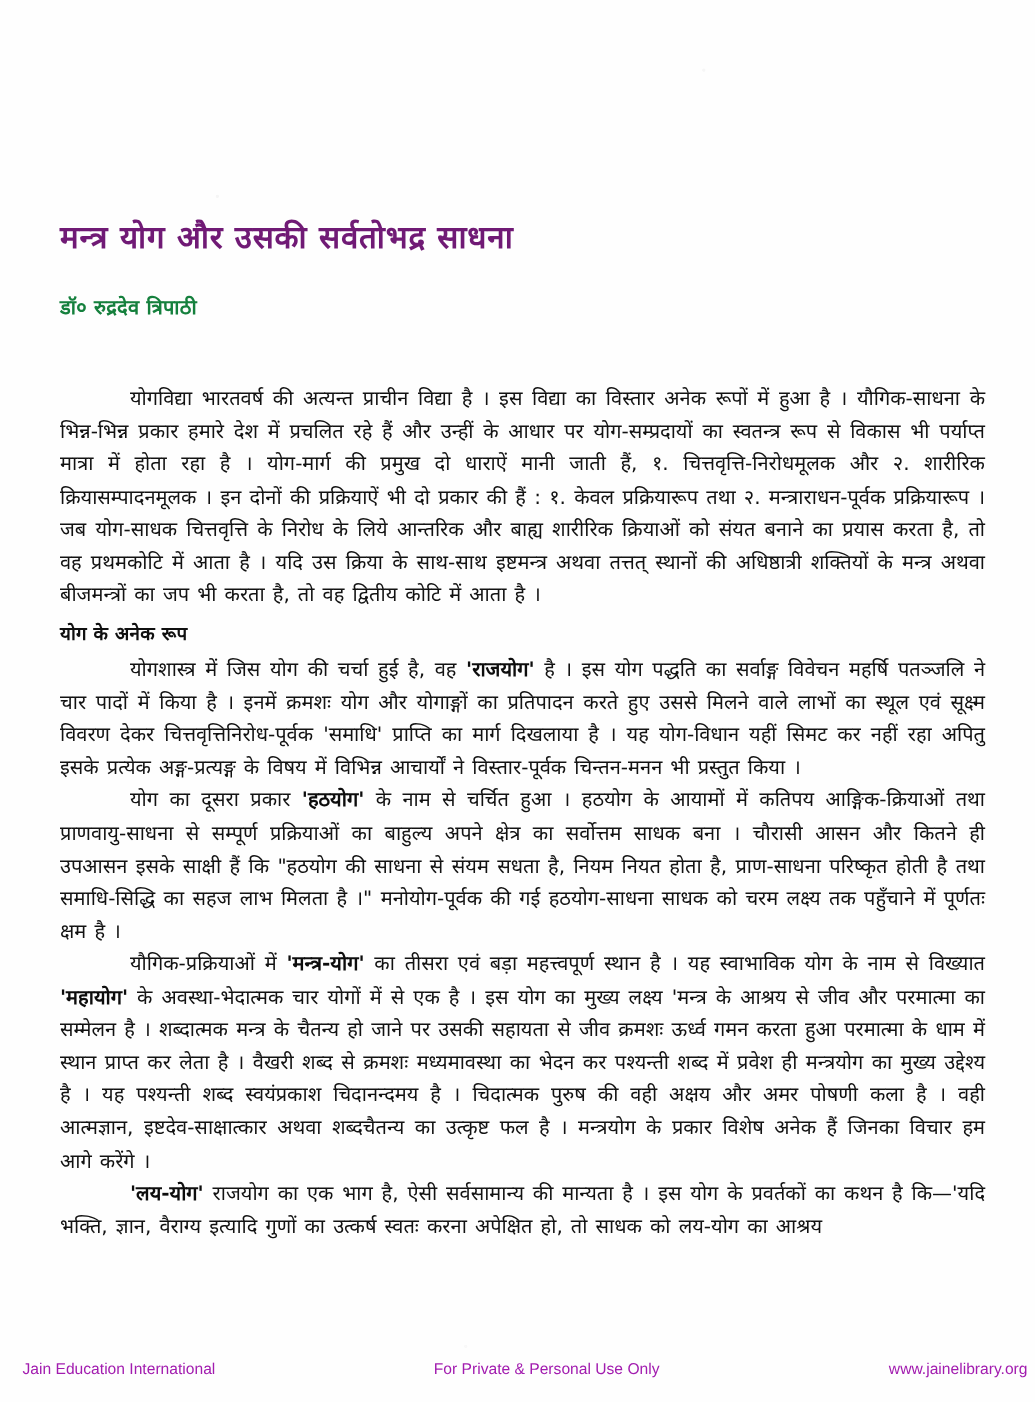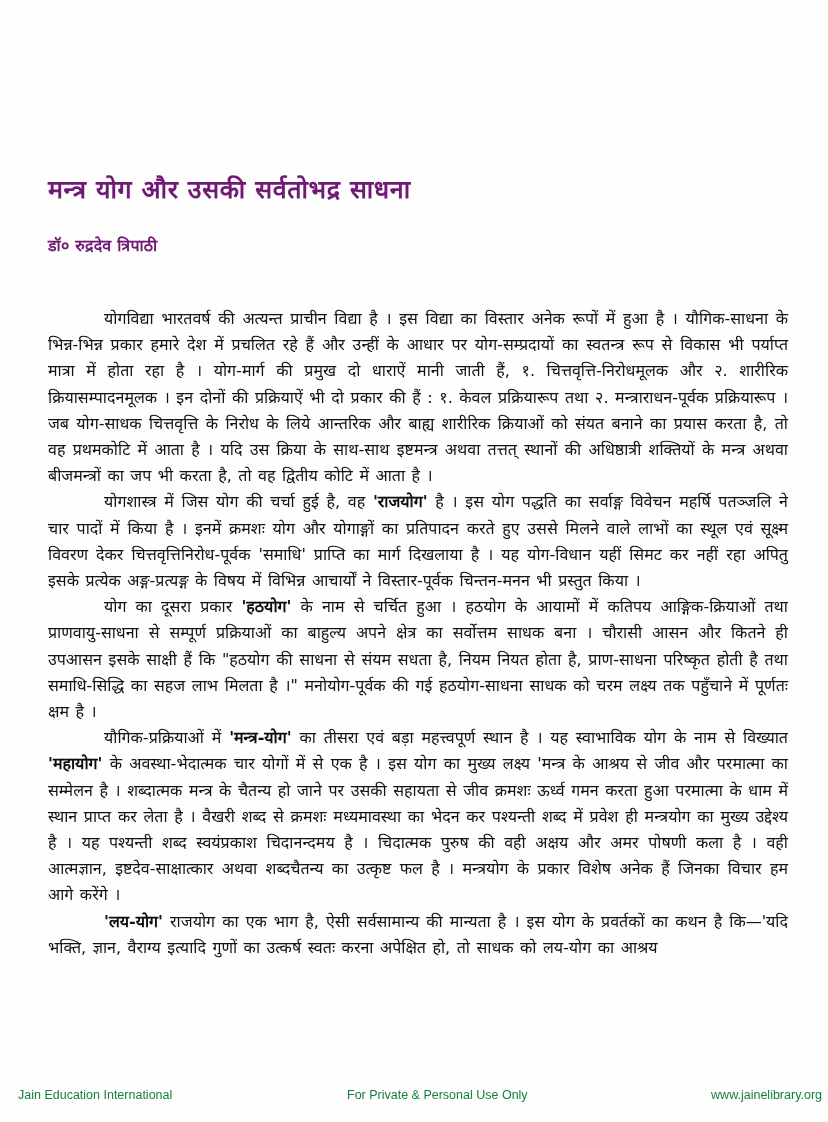--- a/index.html
+++ b/index.html
@@ -41,21 +41,21 @@
     letter-spacing: 0.6px;
     color: #701a75;
     white-space: nowrap;
   }
   .author {
     position: absolute;
     left: 48px;
     top: 234px;
     font-size: 16px;
     font-weight: 700;
-    color: #701a75;
+    color: #15803d;
     letter-spacing: 0.2px;
   }
   .affiliation {
     position: absolute;
     left: 48px;
     top: 268px;
     font-size: 14.5px;
     font-weight: 700;
     color: #141414;
     letter-spacing: 0.2px;
@@ -98,21 +98,21 @@
     left: 0;
     top: 1088px;
     width: 828px;
     height: 22px;
   }
   .footer span {
     position: absolute;
     top: 0;
     font-family: "Liberation Sans", sans-serif;
     font-size: 12.5px;
-    color: #15803d;
+    color: #a21caf;
     white-space: nowrap;
   }
   .footer .f-left   { left: 18px; }
   .footer .f-center { left: 347px; }
   .footer .f-right  { right: 6px; text-align: right; }
 </style>
 </head>
 <body>
 
 <div class="page">
@@ -121,20 +121,21 @@
 
   <h1 class="doc-title">मन्त्र योग और उसकी सर्वतोभद्र साधना</h1>
 
   <div class="author">डॉ० रुद्रदेव त्रिपाठी</div>
 
 
   <div class="body-block">
 
     <p class="para indent">योगविद्या भारतवर्ष की अत्यन्त प्राचीन विद्या है ।  इस विद्या का  विस्तार अनेक रूपों में  हुआ है । यौगिक-साधना के भिन्न-भिन्न प्रकार हमारे देश में प्रचलित रहे हैं  और उन्हीं के  आधार पर  योग-सम्प्रदायों का स्वतन्त्र रूप से विकास भी पर्याप्त मात्रा में  होता रहा है ।  योग-मार्ग की  प्रमुख दो  धाराऐं मानी जाती हैं,  १. चित्तवृत्ति-निरोधमूलक और २. शारीरिक  क्रियासम्पादनमूलक ।  इन दोनों की  प्रक्रियाऐं भी  दो  प्रकार की  हैं : १. केवल  प्रक्रियारूप तथा २. मन्त्राराधन-पूर्वक प्रक्रियारूप ।  जब योग-साधक चित्तवृत्ति के निरोध के लिये आन्तरिक और बाह्य शारीरिक क्रियाओं को संयत बनाने का प्रयास करता है, तो वह प्रथमकोटि में आता है ।  यदि उस क्रिया के  साथ-साथ  इष्टमन्त्र अथवा तत्तत् स्थानों की अधिष्ठात्री शक्तियों के मन्त्र अथवा बीजमन्त्रों का जप भी करता है, तो वह द्वितीय कोटि में आता है ।</p>
 
+    <div class="subhead">योग के अनेक रूप</div>
 
     <p class="para indent"><span>योगशास्त्र में जिस योग की चर्चा हुई है,  वह </span><b>'राजयोग'</b><span> है ।  इस योग पद्धति का  सर्वाङ्ग विवेचन  महर्षि पतञ्जलि ने चार पादों में किया है ।  इनमें क्रमशः योग और योगाङ्गों का  प्रतिपादन करते हुए  उससे मिलने वाले लाभों का स्थूल एवं सूक्ष्म विवरण देकर चित्तवृत्तिनिरोध-पूर्वक  'समाधि' प्राप्ति का  मार्ग दिखलाया है ।  यह योग-विधान यहीं सिमट कर नहीं रहा अपितु इसके प्रत्येक  अङ्ग-प्रत्यङ्ग के विषय में  विभिन्न  आचार्यों ने  विस्तार-पूर्वक चिन्तन-मनन भी प्रस्तुत किया ।</span></p>
 
     <p class="para indent"><span>योग का दूसरा प्रकार </span><b>'हठयोग'</b><span> के  नाम से  चर्चित हुआ ।  हठयोग के आयामों में कतिपय आङ्गिक-क्रियाओं तथा प्राणवायु-साधना से सम्पूर्ण प्रक्रियाओं का बाहुल्य अपने क्षेत्र का सर्वोत्तम साधक बना । चौरासी आसन और  कितने ही उपआसन इसके साक्षी हैं कि "हठयोग की साधना से  संयम सधता है,  नियम नियत होता है,  प्राण-साधना परिष्कृत होती है तथा समाधि-सिद्धि का  सहज लाभ मिलता है ।"  मनोयोग-पूर्वक की गई  हठयोग-साधना साधक को चरम लक्ष्य तक पहुँचाने में पूर्णतः क्षम है ।</span></p>
 
     <p class="para indent"><span>यौगिक-प्रक्रियाओं में </span><b>'मन्त्र-योग'</b><span> का  तीसरा एवं   बड़ा महत्त्वपूर्ण स्थान है । यह स्वाभाविक योग के नाम से विख्यात </span><b>'महायोग'</b><span> के अवस्था-भेदात्मक चार योगों में से एक है । इस योग का  मुख्य लक्ष्य 'मन्त्र के आश्रय से जीव और परमात्मा का सम्मेलन है । शब्दात्मक मन्त्र के चैतन्य हो जाने पर उसकी सहायता से जीव क्रमशः ऊर्ध्व गमन करता हुआ परमात्मा के धाम में स्थान प्राप्त कर लेता है । वैखरी शब्द से  क्रमशः मध्यमावस्था का  भेदन कर पश्यन्ती शब्द में प्रवेश ही मन्त्रयोग का मुख्य उद्देश्य है ।  यह पश्यन्ती शब्द स्वयंप्रकाश चिदानन्दमय है ।  चिदात्मक पुरुष की वही अक्षय और अमर पोषणी कला है । वही आत्मज्ञान, इष्टदेव-साक्षात्कार अथवा शब्दचैतन्य का  उत्कृष्ट फल है । मन्त्रयोग के प्रकार विशेष अनेक हैं जिनका विचार हम आगे करेंगे ।</span></p>
 
     <p class="para indent"><b>'लय-योग'</b><span> राजयोग का  एक भाग है,  ऐसी सर्वसामान्य की  मान्यता है । इस योग के  प्रवर्तकों का कथन है कि—'यदि भक्ति, ज्ञान,  वैराग्य इत्यादि गुणों का  उत्कर्ष स्वतः करना अपेक्षित हो,  तो साधक को लय-योग का  आश्रय</span></p>
 
   </div>

